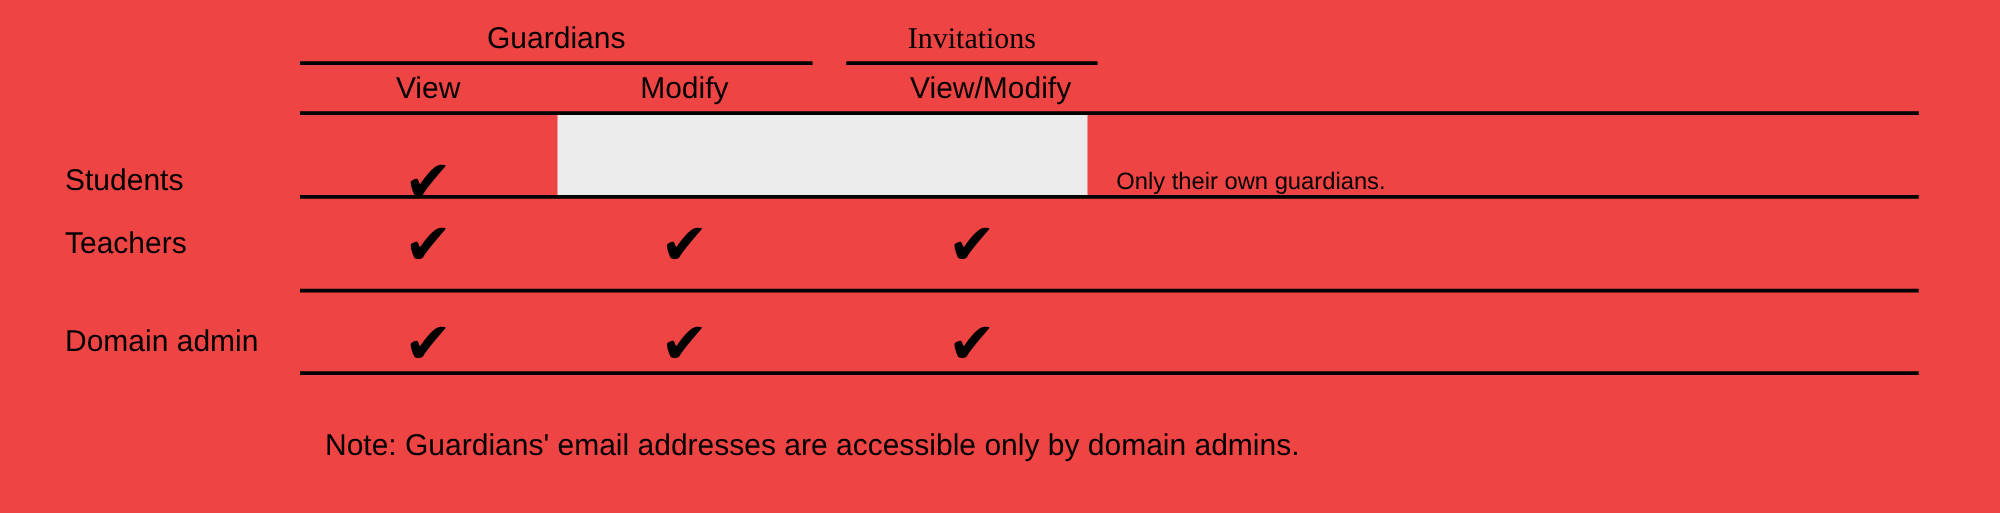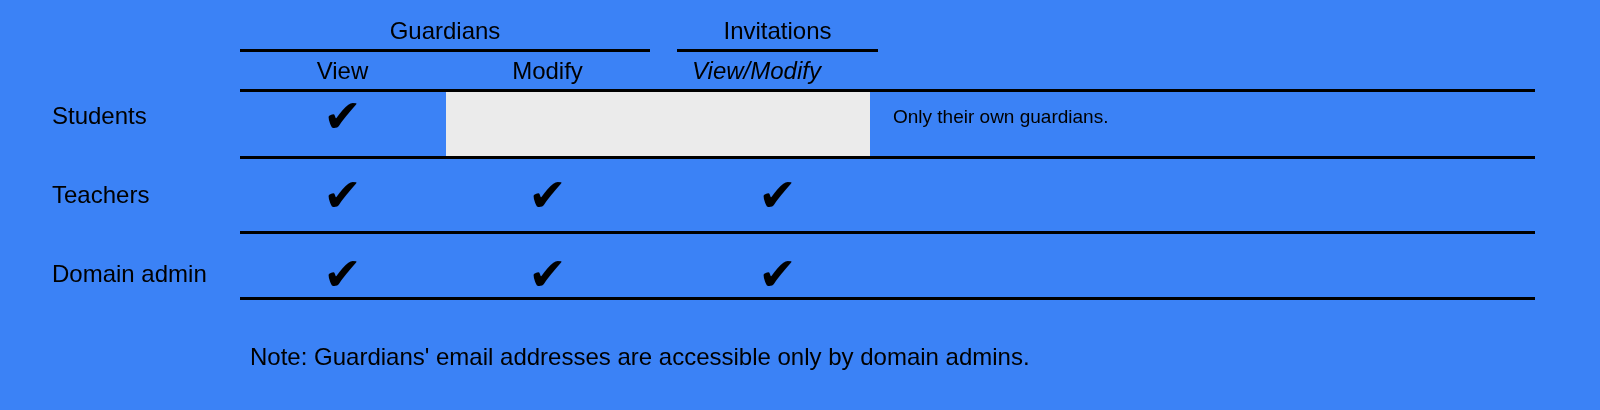--- a/index.html
+++ b/index.html
@@ -1,21 +1,21 @@
 <!DOCTYPE html>
 <html><head>
 <meta charset="utf-8">
 <style>
   * { margin: 0; padding: 0; box-sizing: border-box; }
   html, body { background: #ffffff; }
   .screen {
     position: relative;
     width: 1600px;
     height: 410px;
-    background: #3b82f6;
+    background: #ef4444;
     font-family: "Liberation Sans", sans-serif;
     color: #000000;
     overflow: hidden;
   }
   .hline { position: absolute; height: 3px; background: #000000; }
   .cell {
     position: absolute;
     display: flex;
     align-items: center;
     justify-content: center;
@@ -43,44 +43,44 @@
     line-height: 1;
   }
   .note-cell {
     position: absolute; left: 893px; top: 0; height: 100%;
     width: 618px;
     display: flex; align-items: center;
     font-size: 19px; line-height: 31px;
   }
   .graybox { position: absolute; background: #ebebeb; }
   .footnote {
-    position: absolute; left: 250px; top: 343px;
+    position: absolute; left: 260px; top: 343px;
     font-size: 24px; white-space: nowrap;
   }
 </style>
 </head>
 <body>
 
 <div class="screen">
 
   <div class="cell" style="left:240px; top:15px; width:410px; height:32px;">Guardians</div>
-  <div class="cell" style="left:677px; top:15px; width:201px; height:32px;">Invitations</div>
+  <div class="cell" style="left:677px; top:15px; width:201px; height:32px;font-family:Liberation Serif, serif;">Invitations</div>
 
   <div class="hline" style="left:240px; top:49px; width:410px;"></div>
   <div class="hline" style="left:677px; top:49px; width:201px;"></div>
 
   <div class="cell" style="left:445px; top:55px; width:205px; height:32px;">Modify</div>
   <div class="cell" style="left:240px; top:55px; width:205px; height:32px;">View</div>
-  <div class="cell" style="left:656px; top:55px; width:201px; height:32px;font-style:italic;">View/Modify</div>
+  <div class="cell" style="left:692px; top:55px; width:201px; height:32px;">View/Modify</div>
 
   <div class="hline" style="left:240px; top:89px; width:1295px;"></div>
 
   <div class="graybox" style="left:446px; top:92px; width:424px; height:64px;"></div>
 
-  <div class="row" style="top:74px; height:84px;padding-left:40px;">
+  <div class="row" style="top:103px; height:84px;padding-left:40px;">
     <div class="row-label">Students</div>
     <div class="check-cell col-view">
       <span class="check">✔</span>
     </div>
     <div class="check-cell col-modify">
       <span class="check"></span>
     </div>
     <div class="check-cell col-viewmodify">
       <span class="check"></span>
     </div>

